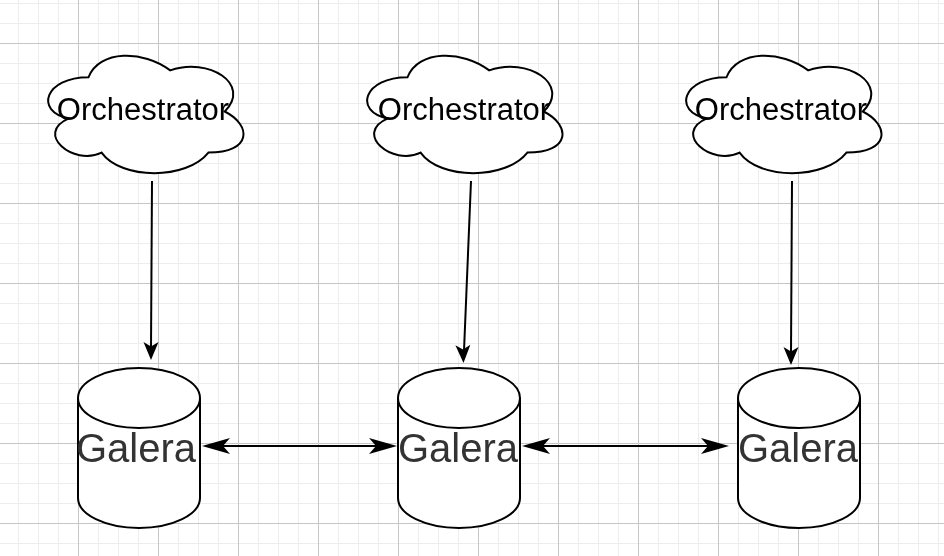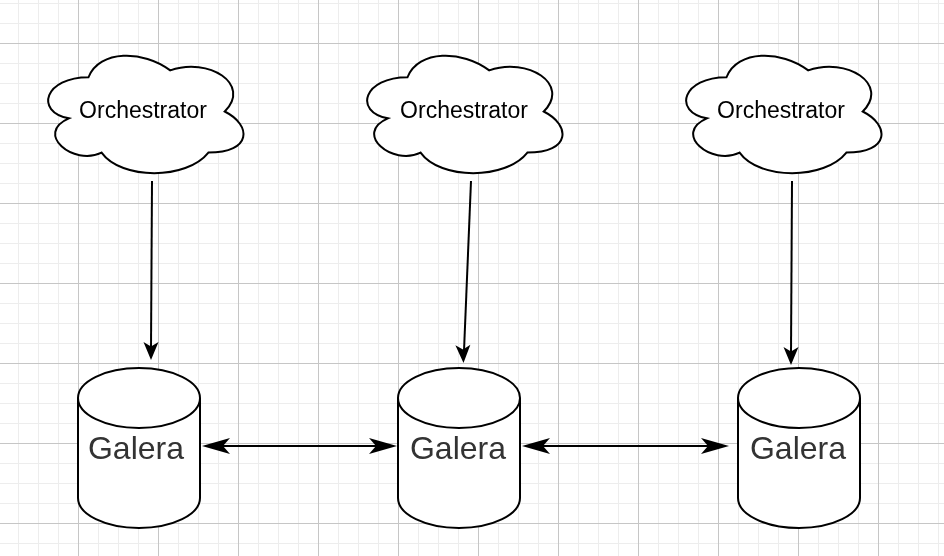--- a/index.html
+++ b/index.html
@@ -30,25 +30,25 @@
     height: 556px;
   }
   .label {
     position: absolute;
     transform: translate(-50%, -50%);
     white-space: nowrap;
     text-align: center;
     user-select: none;
   }
   .cloud-label {
-    font-size: 23px;
+    font-size: 31px;
     color: #000000;
   }
   .db-label {
-    font-size: 32px;
+    font-size: 40px;
     color: #333333;
   }
 </style>
 </head>
 <body>
 
 <div class="canvas">
 
   <svg class="diagram-svg" viewBox="0 0 944 556">
     <defs>

